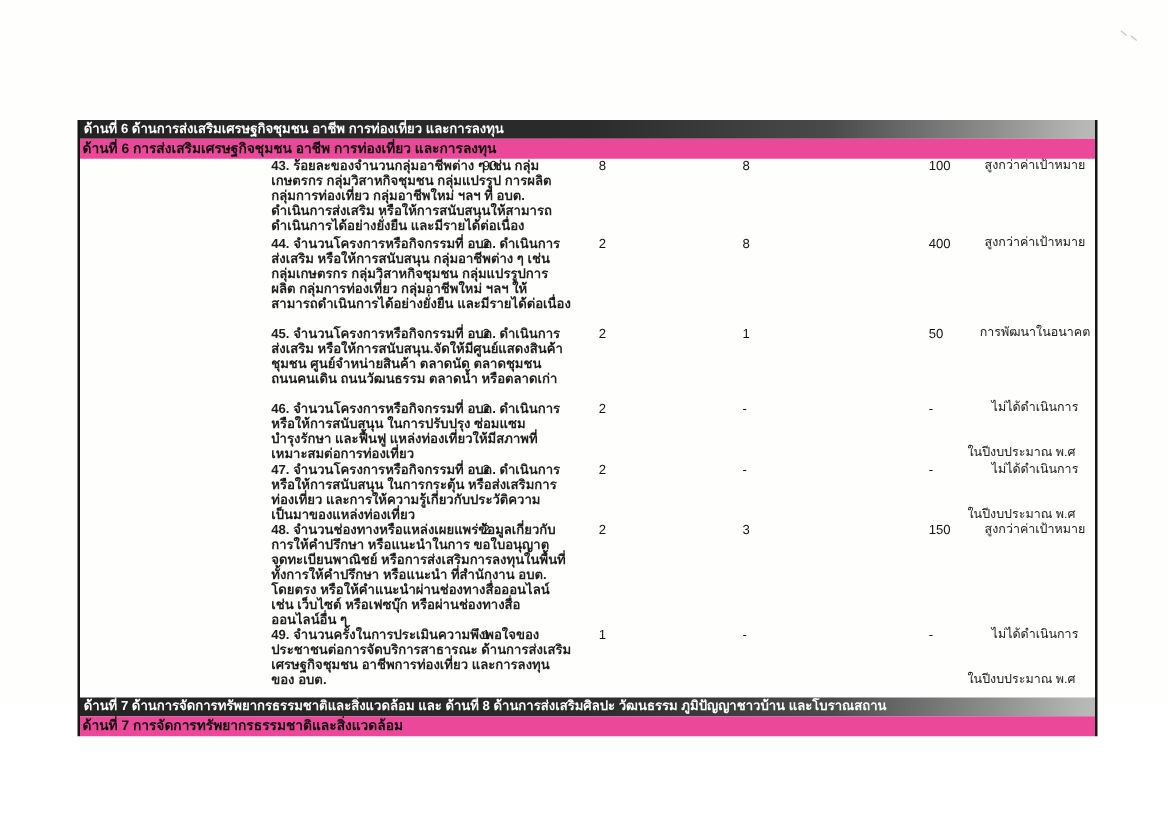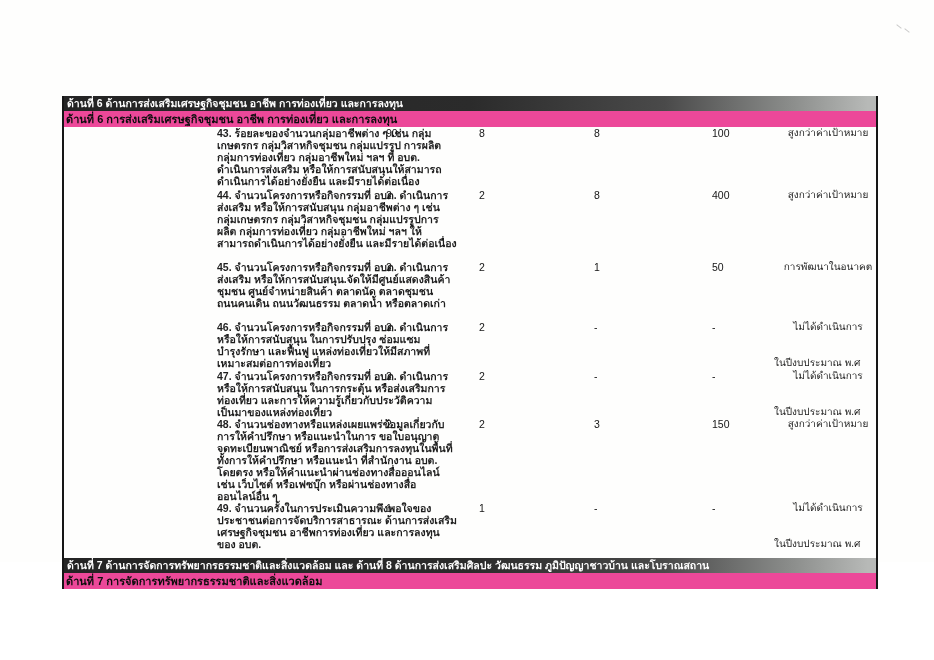--- a/index.html
+++ b/index.html
@@ -31,21 +31,21 @@
     color:#0d0d0d; font-weight:bold; font-size:11px; line-height:16px;
     white-space:nowrap; overflow:hidden; background:#ec4899;
   }
   .rows-area { position:relative; }
   .item-row { position:relative; font-size:10.5px; }
   .item-desc {
     margin-left:153px; white-space:pre; line-height:12px;
     color:#1e1e1e; font-size:10.5px;font-weight:bold;
   }
   .val { position:absolute; top:0; width:60px; text-align:left; line-height:12px; color:#141414; }
-  .v1 { left:322px; } .v2 { left:415px; } .v3 { left:530px; } .v4 { left:648px; }
+  .v1 { left:322px; } .v2 { left:415px; } .v3 { left:530px; } .v4 { left:679px; }
   .status1 { position:absolute; top:0;    left:710px; width:108px; text-align:center; line-height:12px; font-size:10px; color:#202020; }
   .status2 { position:absolute; bottom:0; left:710px; width:108px; line-height:12px; font-size:10px; color:#202020; }
   .mb0 { margin-bottom:0; } .mb1 { margin-bottom:1px; } .mb2 { margin-bottom:2px; } .mb12 { margin-bottom:12px; }
 
   .bottom-block { position:absolute; left:0; right:0; bottom:0; }
 </style>
 </head>
 <body>
 
 <div class="page">

